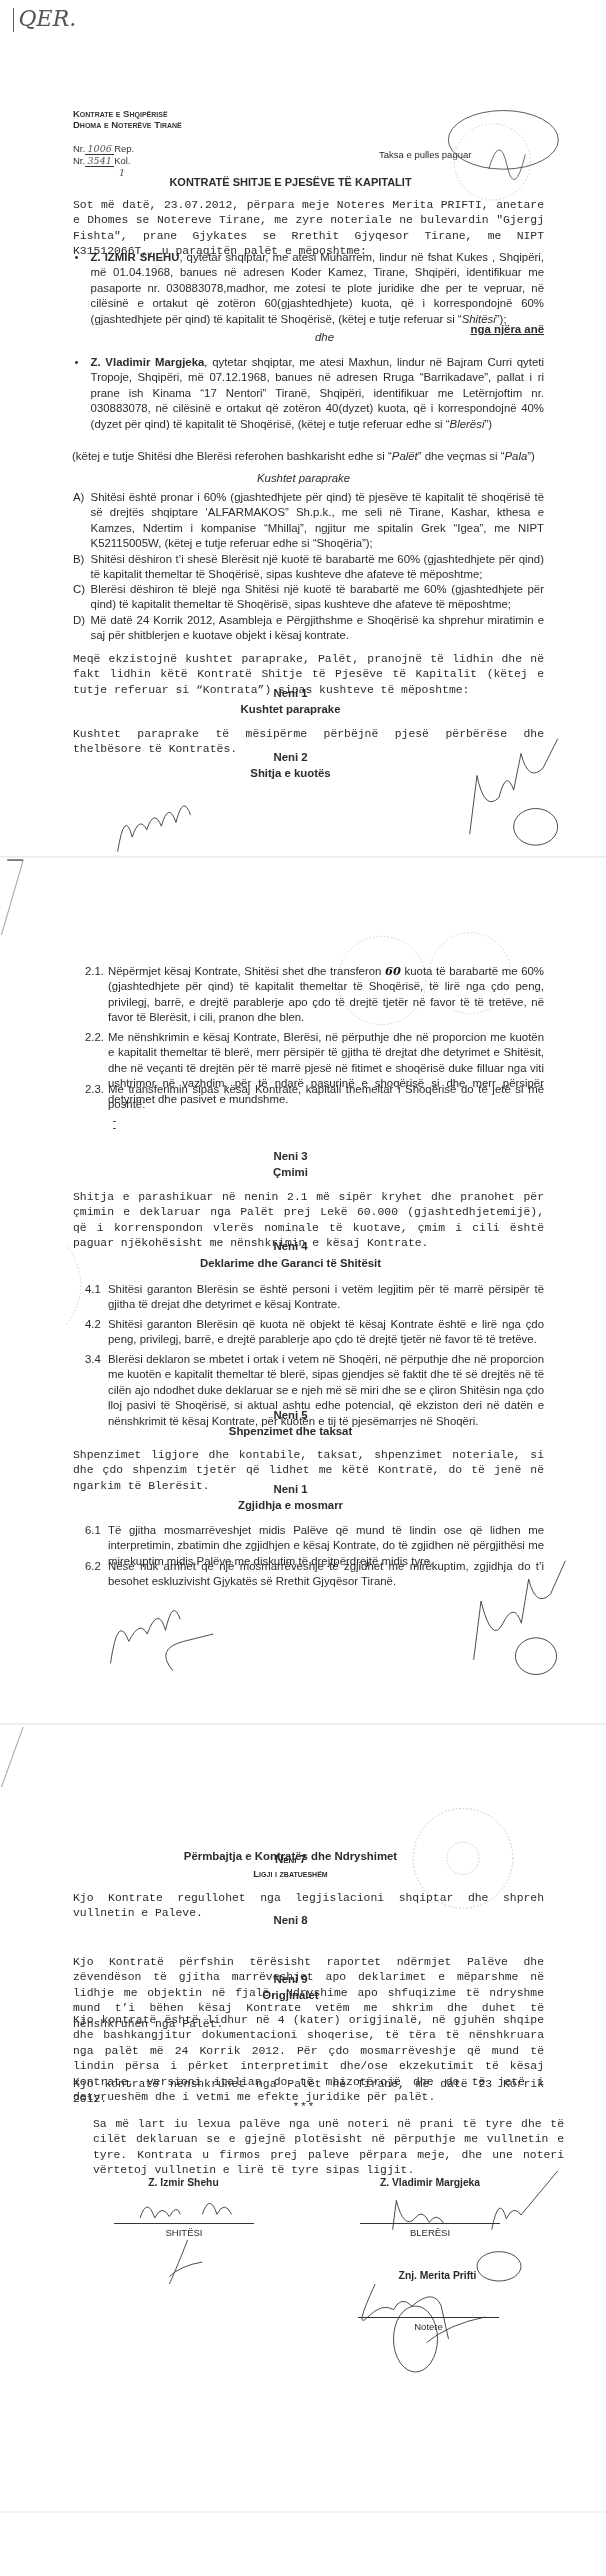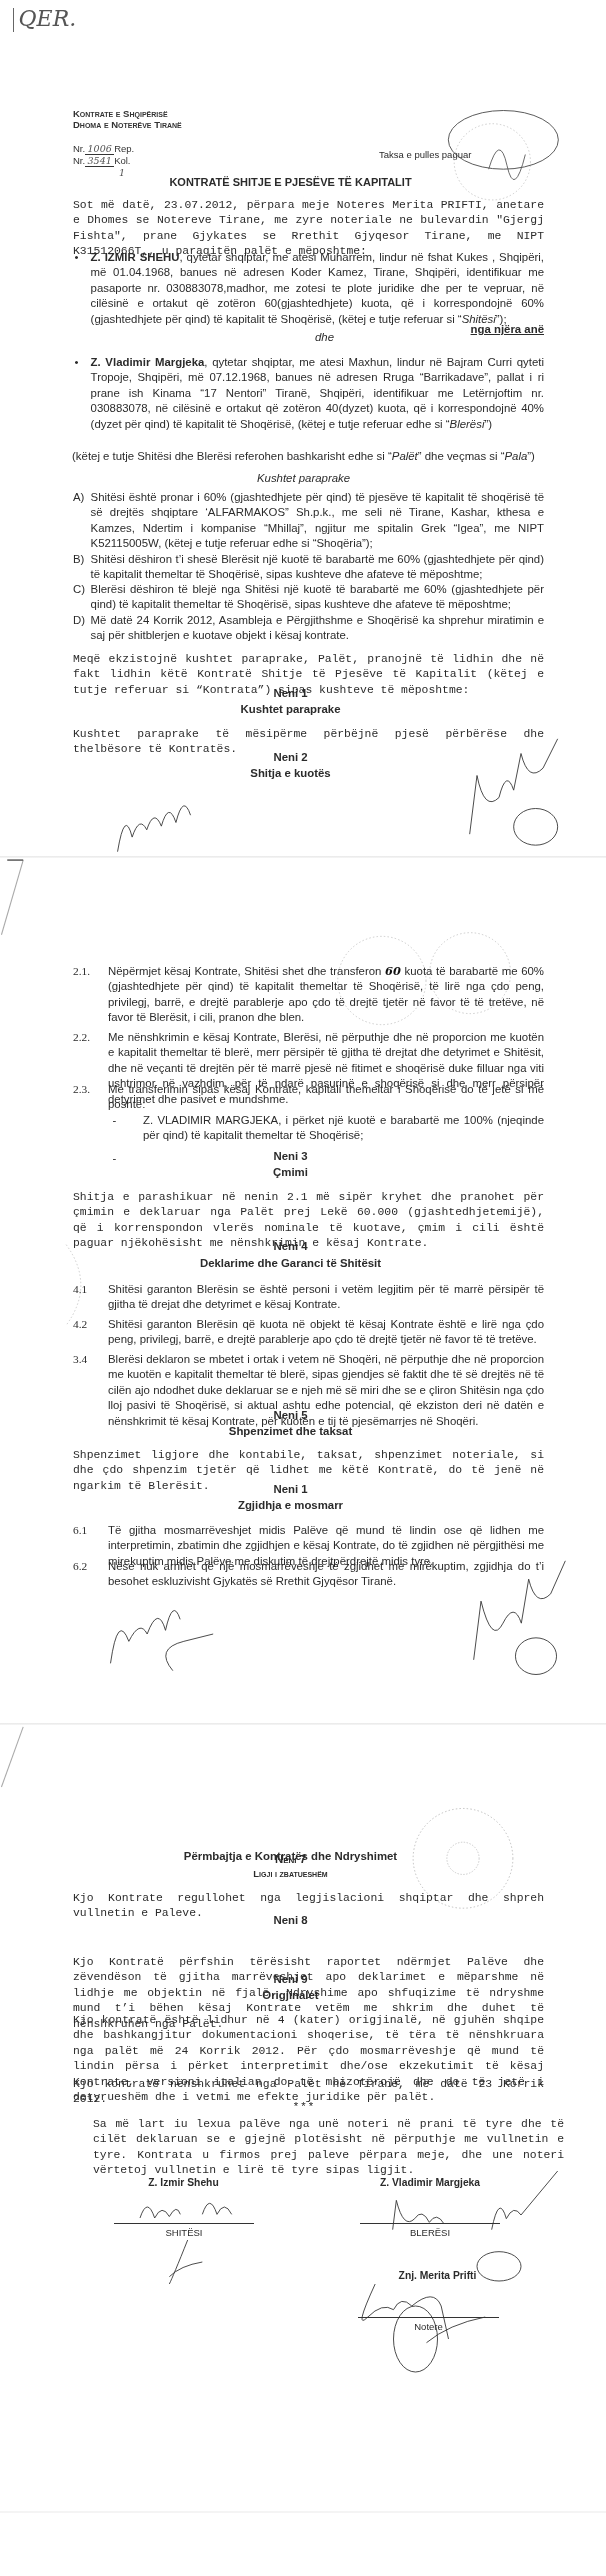--- a/index.html
+++ b/index.html
@@ -6,21 +6,21 @@
   body{width:607px;height:2576px;position:relative;overflow:hidden;font-family:"Liberation Sans",sans-serif;color:#2b2b2b;}
   .abs{position:absolute;}
   .txt{font-size:11.4px;line-height:15.4px;text-align:justify;}
   .center{text-align:center;}
   .bold{font-weight:bold;}
   .ital{font-style:italic;}
   .sc{font-variant:small-caps;font-weight:bold;}
   .hw{font-family:"DejaVu Serif",serif;font-style:italic;color:#555;}
   .para{position:absolute;left:73px;width:471px;font-family:Liberation Mono, monospace;}
   .numbered{position:absolute;left:73px;width:471px;}
-  .numbered .num{position:absolute;left:0;top:0;width:29px;font-family:Liberation Serif, serif;}
+  .numbered .num{position:absolute;left:12px;top:0;width:29px;}
   .numbered .body{margin-left:35px;}
   .bullet{position:absolute;left:73px;width:471px;}
   .bullet .dot{position:absolute;left:1.5px;top:0;}
   .bullet .body{margin-left:17.6px;}
   .alpha{position:absolute;left:73px;width:471px;}
   .alpha .lbl{position:absolute;left:0;top:0;}
   .alpha .body{margin-left:17.6px;}
   .heading{position:absolute;left:0;width:581px;text-align:center;font-weight:bold;font-size:11.4px;line-height:16px;}
   .sigline{position:absolute;height:0;border-top:1.1px solid #333;}
   .pagebreak{position:absolute;left:0;width:607px;height:2.2px;background:linear-gradient(#e8e8e8,#f6f6f6);}
@@ -125,21 +125,21 @@
 </div>
 <div class="numbered txt" style="top:1030px;">
   <span class="num">2.2.</span>
   <div class="body">Me nënshkrimin e kësaj Kontrate, Blerësi, në përputhje dhe në proporcion me kuotën e kapitalit themeltar të blerë, merr përsipër të gjitha të drejtat dhe detyrimet e Shitësit, dhe në veçanti të drejtën për të marrë pjesë në fitimet e shoqërisë duke filluar nga viti ushtrimor në vazhdim, për të ndarë pasurinë e shoqërisë si dhe merr përsipër detyrimet dhe pasivet e mundshme.</div>
 </div>
 <div class="numbered txt" style="top:1082px;">
   <span class="num">2.3.</span>
   <div class="body">
     <div>Me transferimin sipas kësaj Kontrate, kapitali themeltar i Shoqërisë do të jetë si më poshtë:</div>
     <div style="position:relative;padding-left:35px;">
-      <span style="position:absolute;left:4.4px;">-</span><span>Z. VLADIMIR MARGJEKA, i përket një kuotë e barabartë me 100% (njeqinde për qind) të kapitalit themeltar të Shoqërisë;</span>
+      <span style="position:absolute;left:4.4px;">-</span>
     </div>
     <div style="position:relative;padding-left:35px;margin-top:7.3px;height:15.4px;">
       <span style="position:absolute;left:4.4px;">-</span><span></span>
     </div>
   </div>
 </div>
 
 <div class="heading" style="top:1148px;">Neni 3</div>
 <div class="heading" style="top:1164px;">Çmimi</div>
 <div class="para txt" style="top:1190px;">Shitja e parashikuar në nenin 2.1 më sipër kryhet dhe pranohet për çmimin e deklaruar nga Palët prej Lekë 60.000 (gjashtedhjetemijë), që i korrenspondon vlerës nominale të kuotave, çmim i cili është paguar njëkohësisht me nënshkrimin e kësaj Kontrate.</div>

